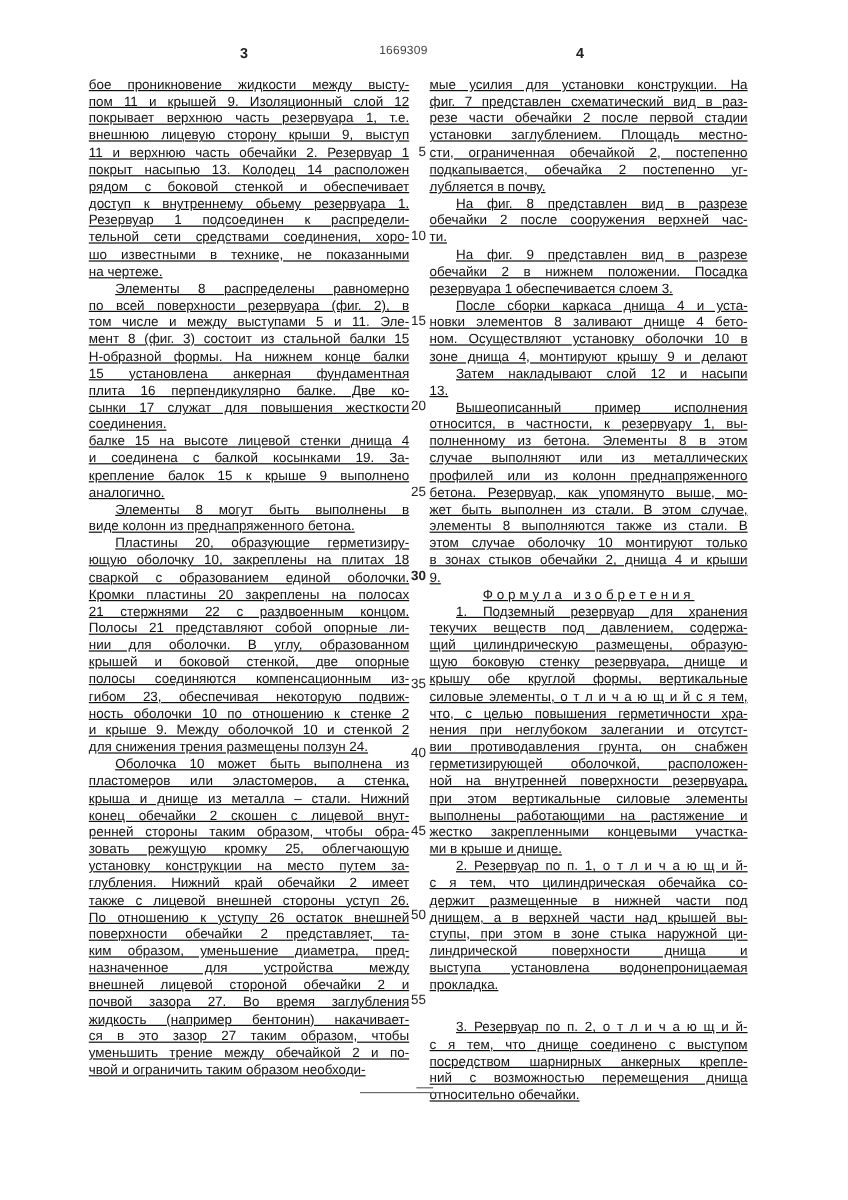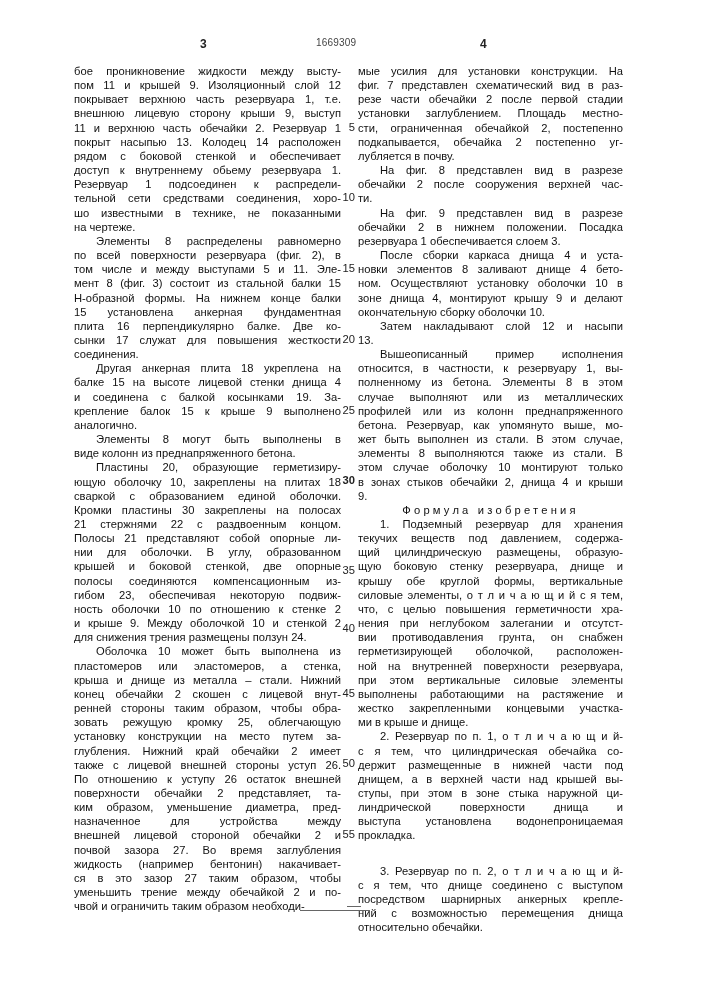--- a/index.html
+++ b/index.html
@@ -6,21 +6,21 @@
   body { width: 707px; height: 1000px; position: relative; overflow: hidden;
          font-family: "Liberation Sans", "DejaVu Sans", sans-serif; color: #111; }
   .hdr { position: absolute; top: 37px; font-size: 12px; font-weight: bold; color: #222; }
   .hdr-left { left: 200px; }
   .hdr-center { left: 316px; font-weight: normal; font-size: 10px; color: #444; letter-spacing: 0.2px; }
   .hdr-right { left: 480px; }
   .col { position: absolute; top: 64px; width: 267px; font-size: 11.2px; line-height: 14.15px;
          text-align: justify; }
   .col-left { left: 74px; }
   .col-right { left: 358px; width: 265px; }
-  .col p { margin: 0; text-indent: 0; }
+  .col p { margin: 0; text-indent: 0; text-decoration: underline; }
   .line { display: block; text-align: justify; text-align-last: justify; white-space: nowrap; }
   .line.last { text-align-last: left; }
   .ln { position: absolute; left: 339px; font-size: 11.2px; color: #222; width: 16px; text-align: right; }
   .section-title { text-align: center; letter-spacing: 3.2px; margin: 0; }
   .rule { position: absolute; height: 0; border-top: 1px solid #666; }
 </style>
 </head>
 <body>
 
 <div>
@@ -49,35 +49,34 @@
       <span class="line">по всей поверхности резервуара (фиг. 2), в</span>
       <span class="line">том числе и между выступами 5 и 11. Эле-</span>
       <span class="line">мент 8 (фиг. 3) состоит из стальной балки 15</span>
       <span class="line">Н-образной формы. На нижнем конце балки</span>
       <span class="line">15 установлена анкерная фундаментная</span>
       <span class="line">плита 16 перпендикулярно балке. Две ко-</span>
       <span class="line">сынки 17 служат для повышения жесткости</span>
       <span class="line last">соединения.</span>
     </p>
     <p>
-      <span class="line" style="text-indent: 22px;">Другая анкерная плита 18 укреплена на</span>
       <span class="line">балке 15 на высоте лицевой стенки днища 4</span>
       <span class="line">и соединена с балкой косынками 19. За-</span>
       <span class="line">крепление балок 15 к крыше 9 выполнено</span>
       <span class="line last">аналогично.</span>
     </p>
     <p>
       <span class="line" style="text-indent: 22px;">Элементы 8 могут быть выполнены в</span>
       <span class="line last">виде колонн из преднапряженного бетона.</span>
     </p>
     <p>
       <span class="line" style="text-indent: 22px;">Пластины 20, образующие герметизиру-</span>
       <span class="line">ющую оболочку 10, закреплены на плитах 18</span>
       <span class="line">сваркой с образованием единой оболочки.</span>
-      <span class="line">Кромки пластины 30 закреплены на полосах</span>
+      <span class="line">Кромки пластины 20 закреплены на полосах</span>
       <span class="line">21 стержнями 22 с раздвоенным концом.</span>
       <span class="line">Полосы 21 представляют собой опорные ли-</span>
       <span class="line">нии для оболочки. В углу, образованном</span>
       <span class="line">крышей и боковой стенкой, две опорные</span>
       <span class="line">полосы соединяются компенсационным из-</span>
       <span class="line">гибом 23, обеспечивая некоторую подвиж-</span>
       <span class="line">ность оболочки 10 по отношению к стенке 2</span>
       <span class="line">и крыше 9. Между оболочкой 10 и стенкой 2</span>
       <span class="line last">для снижения трения размещены ползун 24.</span>
     </p>
@@ -121,21 +120,20 @@
     <p>
       <span class="line" style="text-indent: 22px;">На фиг. 9 представлен вид в разрезе</span>
       <span class="line">обечайки 2 в нижнем положении. Посадка</span>
       <span class="line last">резервуара 1 обеспечивается слоем 3.</span>
     </p>
     <p>
       <span class="line" style="text-indent: 22px;">После сборки каркаса днища 4 и уста-</span>
       <span class="line">новки элементов 8 заливают днище 4 бето-</span>
       <span class="line">ном. Осуществляют установку оболочки 10 в</span>
       <span class="line">зоне днища 4, монтируют крышу 9 и делают</span>
-      <span class="line last">окончательную сборку оболочки 10.</span>
     </p>
     <p>
       <span class="line" style="text-indent: 22px;">Затем накладывают слой 12 и насыпи</span>
       <span class="line last">13.</span>
     </p>
     <p>
       <span class="line" style="text-indent: 22px;">Вышеописанный пример исполнения</span>
       <span class="line">относится, в частности, к резервуару 1, вы-</span>
       <span class="line">полненному из бетона. Элементы 8 в этом</span>
       <span class="line">случае выполняют или из металлических</span>

